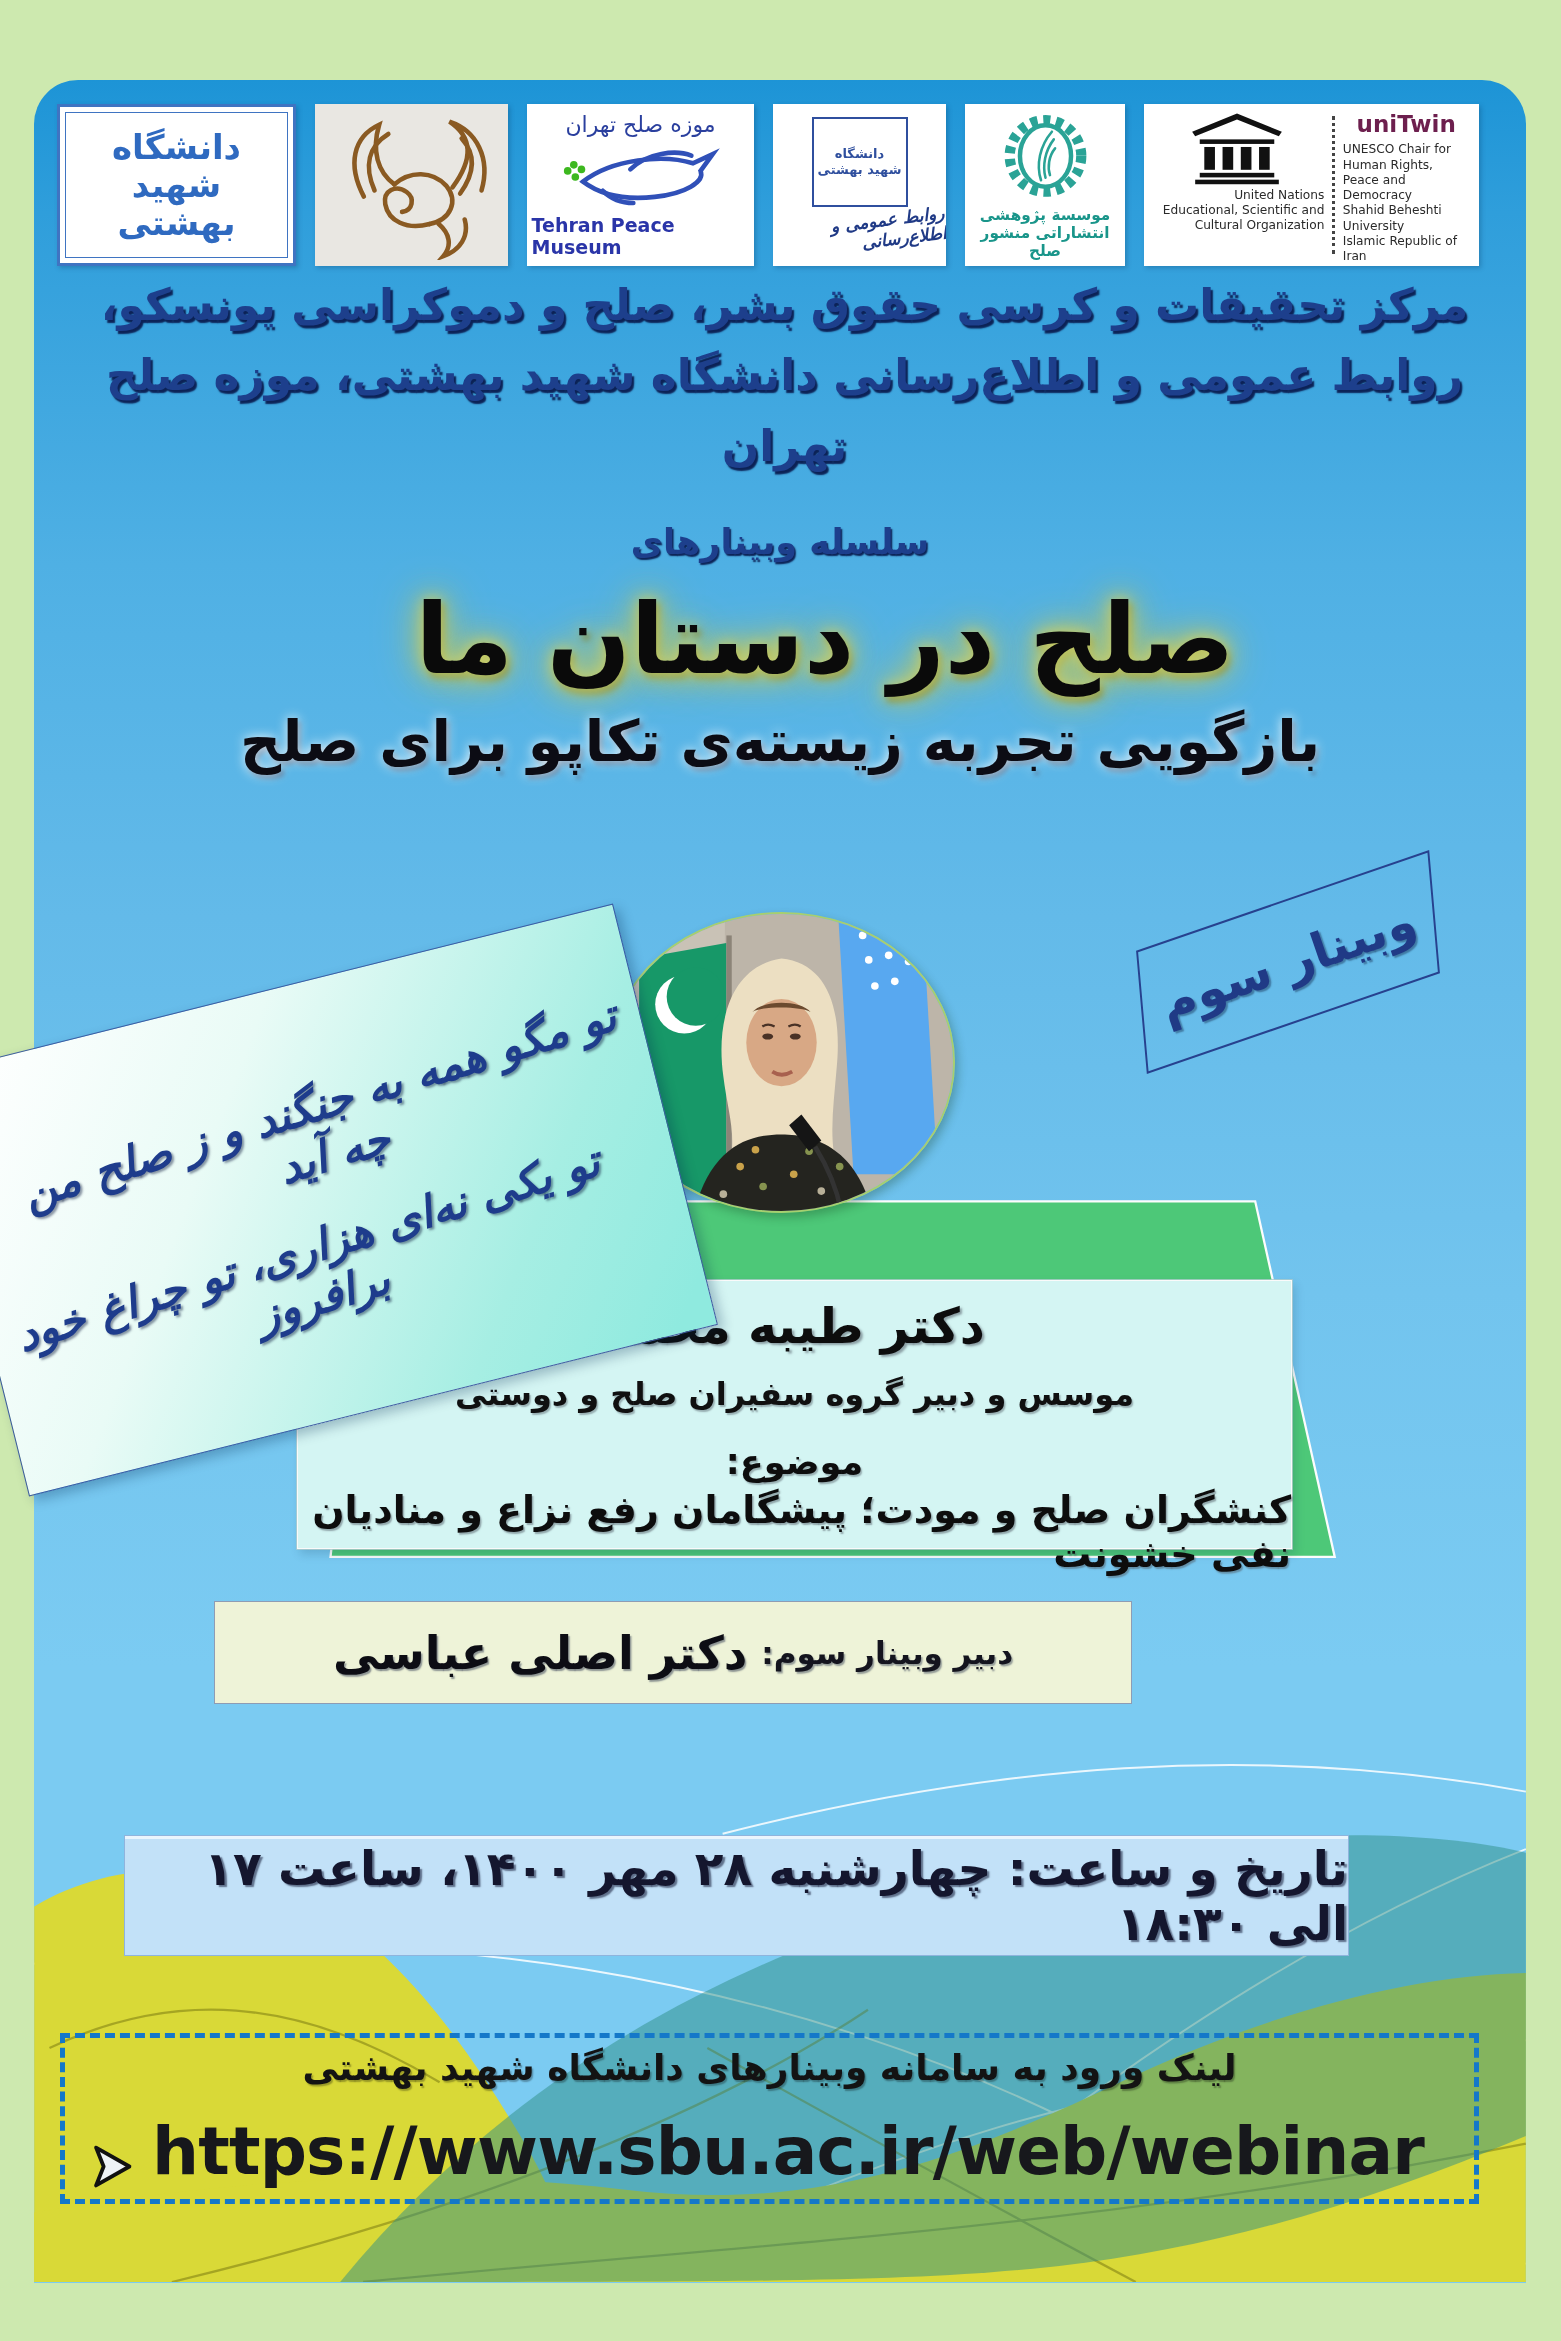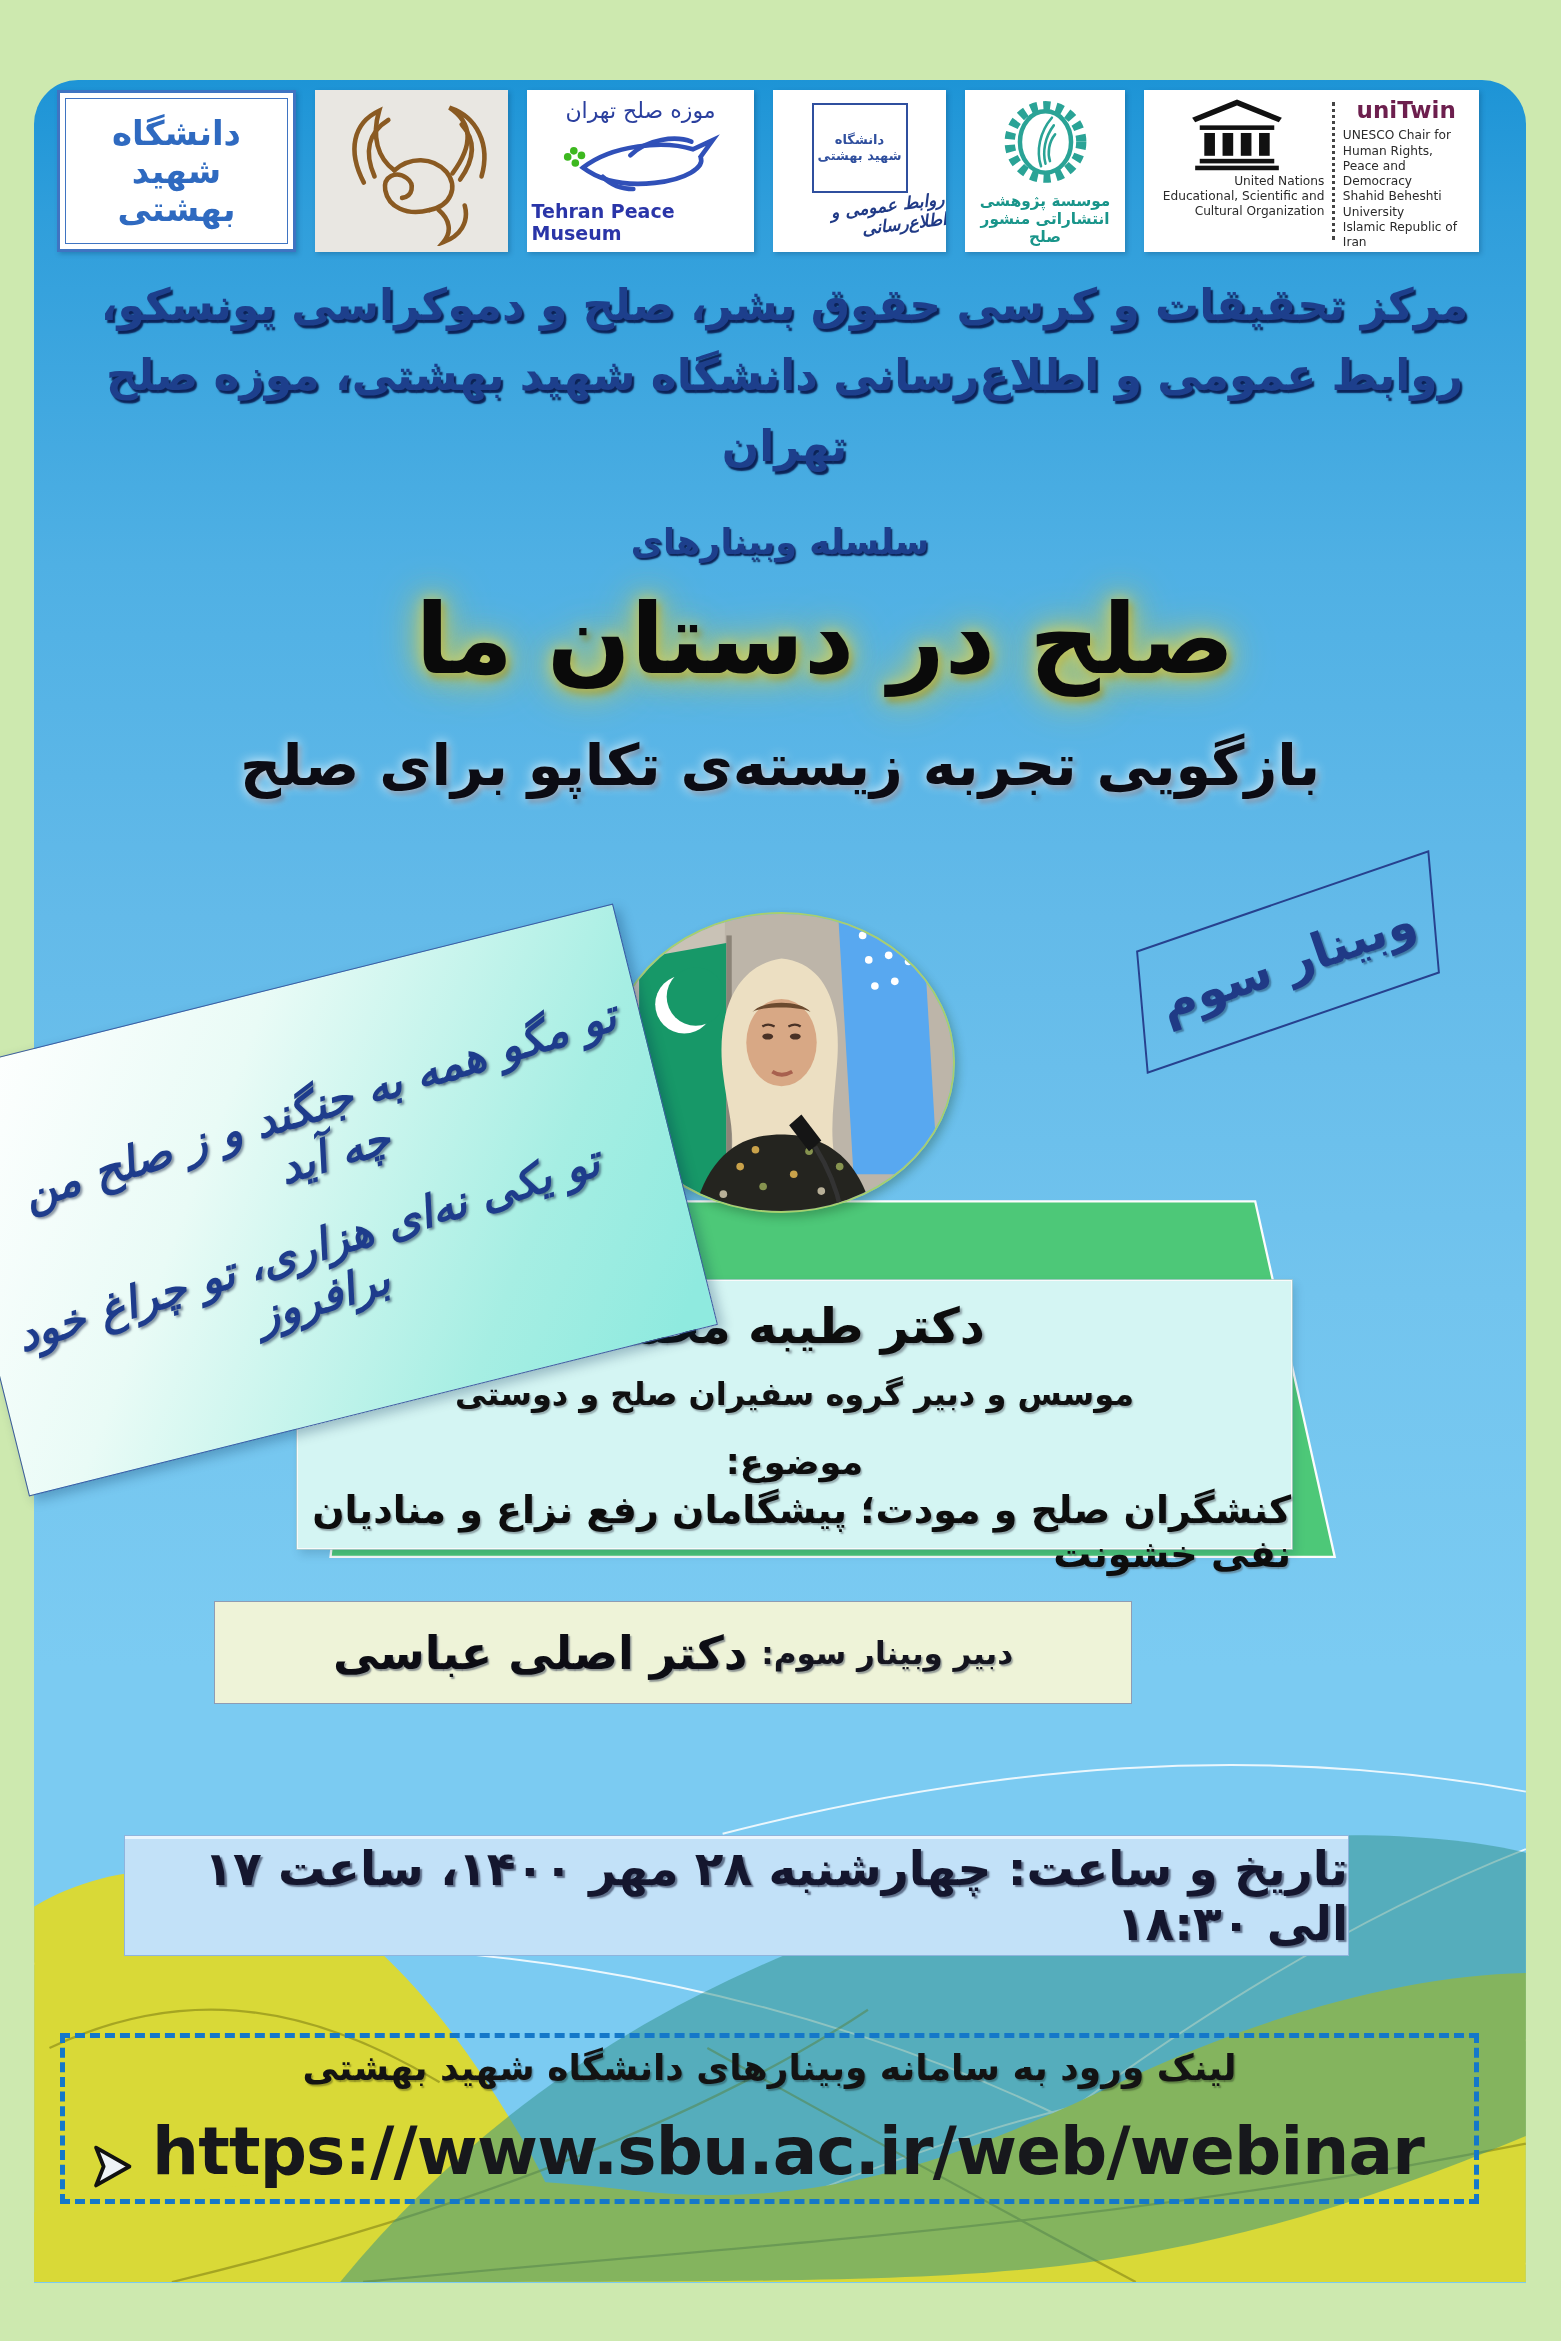--- a/index.html
+++ b/index.html
@@ -4,21 +4,21 @@
 <style>
   html,body{margin:0;padding:0;background:#cde9af;}
   .page{position:relative;width:1561px;height:2342px;background:#cde9af;overflow:hidden;
         font-family:"DejaVu Sans",sans-serif;}
   
   .poster{position:absolute;left:34px;top:80px;width:1492px;height:2203px;
           border-radius:44px 44px 0 0;overflow:hidden;z-index:1;
           background:linear-gradient(180deg,#1d94d6 0%,#2f9edb 6%,#4fb0e4 22%,#63bae9 38%,
                      #72c4ee 55%,#7bcbf2 72%,#7bcbf2 100%);}
   
-  .logos{position:absolute;left:23px;top:10px;display:flex;gap:19px;align-items:flex-start;}
+  .logos{position:absolute;left:23px;top:24px;display:flex;gap:19px;align-items:flex-start;}
   .logo{background:#fff;height:162px;box-sizing:border-box;overflow:hidden;position:relative;
         box-shadow:1.5px 2.3px 4.6px rgba(0,40,80,.25);flex:0 0 auto;}
   .logo-sbu{width:239px;border:3.1px solid #3f74c2;padding:4.6px;}
   .logo-sbu .inner{border:1.5px solid #3f74c2;height:100%;box-sizing:border-box;display:flex;
         align-items:center;justify-content:center;text-align:center;direction:rtl;
         color:#2f6ac0;font-weight:bold;font-size:34px;line-height:1.12;padding:0 7.7px;}
   .logo-phoenix{width:193px;background:#e9e7e2;display:flex;align-items:center;justify-content:center;}
   .logo-tpm{width:227px;display:flex;flex-direction:column;align-items:center;justify-content:space-between;padding:7.7px 4.6px;box-sizing:border-box;}
   .tpm-fa{color:#2a3f9e;font-size:22px;direction:rtl;}
   .tpm-en{color:#2a35a8;font-weight:bold;font-size:19px;}
@@ -37,21 +37,21 @@
   .chair-lines{margin-top:6.1px;text-align:left;color:#2a2a2a;font-size:12.2px;line-height:1.25;}
   
   .org{position:absolute;top:190px;left:55px;right:46px;text-align:center;direction:rtl;
        color:#1d3f8c;font-weight:bold;font-size:44px;line-height:1.6;
        text-shadow:2.3px 3.1px 1.5px #0c2256;}
   .series{position:absolute;top:442px;left:0;width:100%;text-align:center;direction:rtl;
        color:#1d3f8c;font-weight:bold;font-size:35px;text-shadow:1.5px 2.3px 1.5px #0c2256;}
   .title{position:absolute;top:488px;left:0;width:100%;text-align:center;direction:rtl;
        color:#0a0a0a;font-weight:bold;font-size:98px;line-height:1.45;
        text-shadow:0 0 13.8px #c9cf6d,0 0 29px #c2c95f,0 0 46px #b9c258,3.1px 4.6px 6.1px rgba(95,105,45,.85);padding-left:45px;}
-  .subtitle{position:absolute;top:652px;left:0;width:100%;text-align:center;direction:rtl;
+  .subtitle{position:absolute;top:628px;left:0;width:100%;text-align:center;direction:rtl;
        color:#0c0c14;font-weight:bold;font-size:57px;
        text-shadow:0 0 11.5px rgba(255,255,255,.9),3.1px 3.8px 4.6px rgba(70,80,110,.55);}
   
   .banner{position:absolute;left:-34px;top:983px;width:708px;height:432px;z-index:6;
        transform:rotate(-14deg);border:1.5px solid #3b5aa0;
        background:linear-gradient(125deg,#ffffff 4%,#e9fbf6 35%,#a6eee3 75%,#8feadf 96%);
        box-shadow:4.6px 6.1px 12.2px rgba(0,40,80,.28);
        display:flex;flex-direction:column;justify-content:center;gap:35px;direction:rtl;}
   .banner .poem-line{text-align:center;font-size:44px;font-weight:bold;font-style:italic;
        color:#1e3c8c;transform:rotate(-3deg);text-shadow:1.5px 2.3px 2.3px rgba(10,25,60,.45);}

